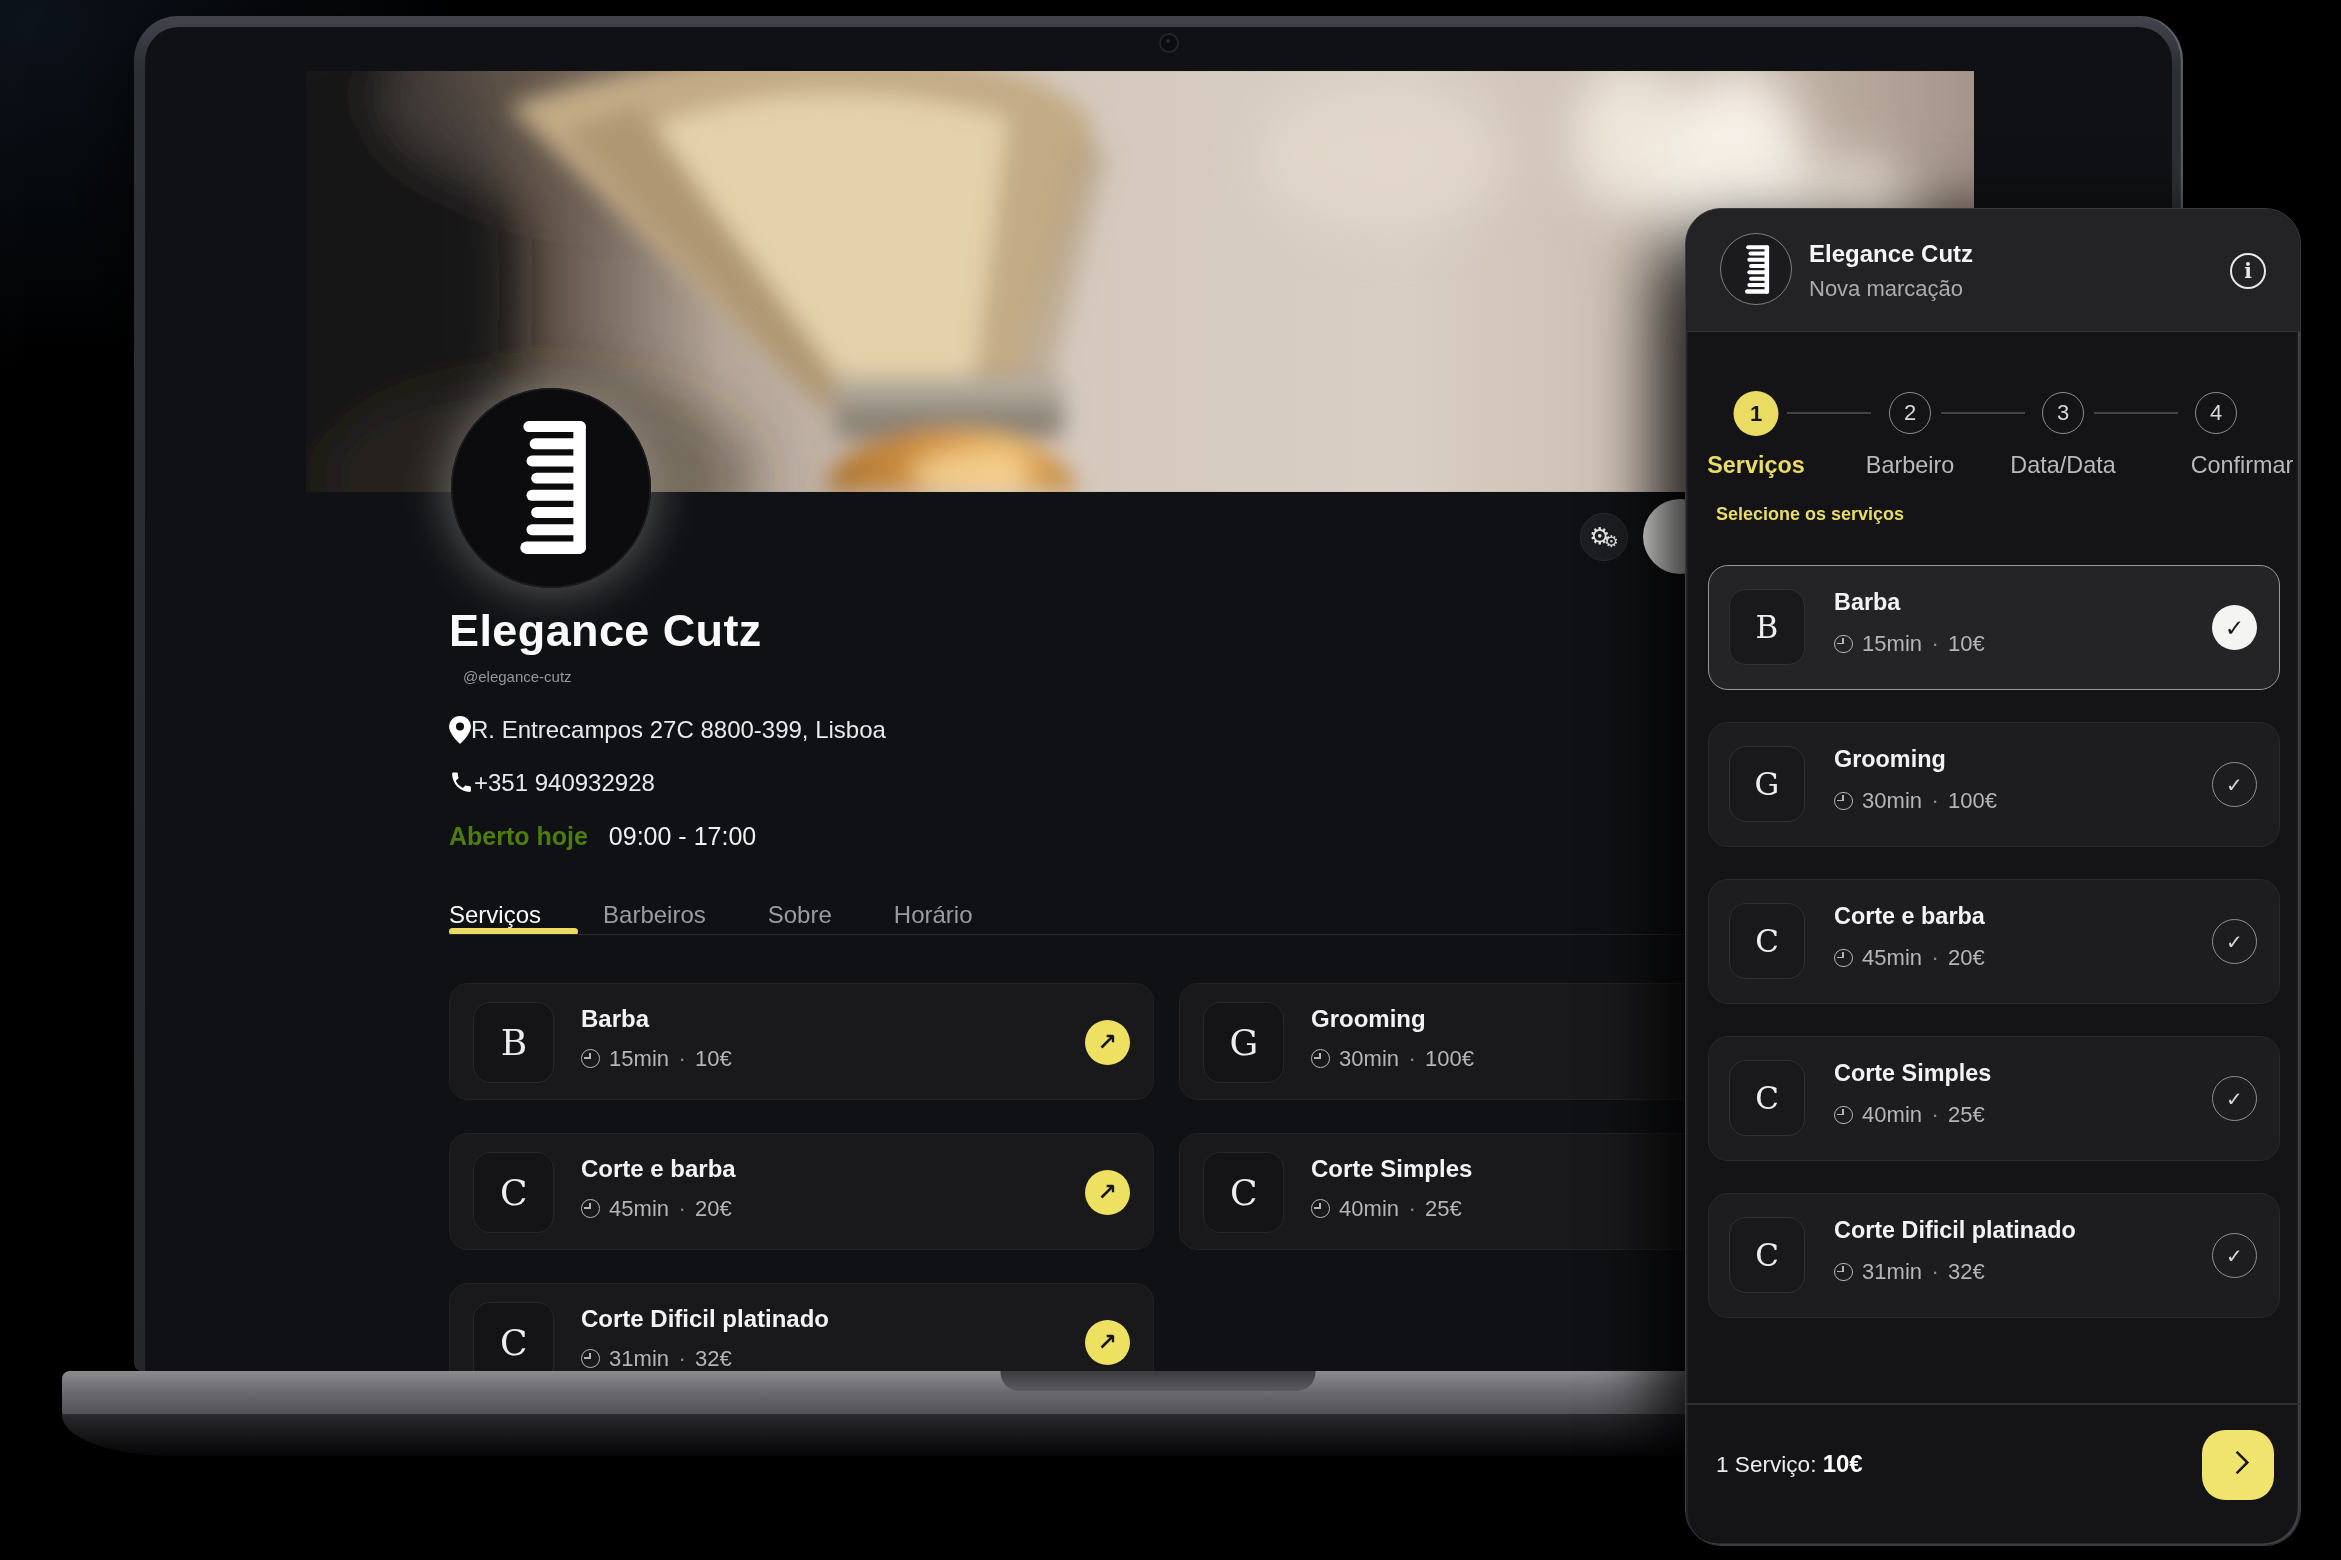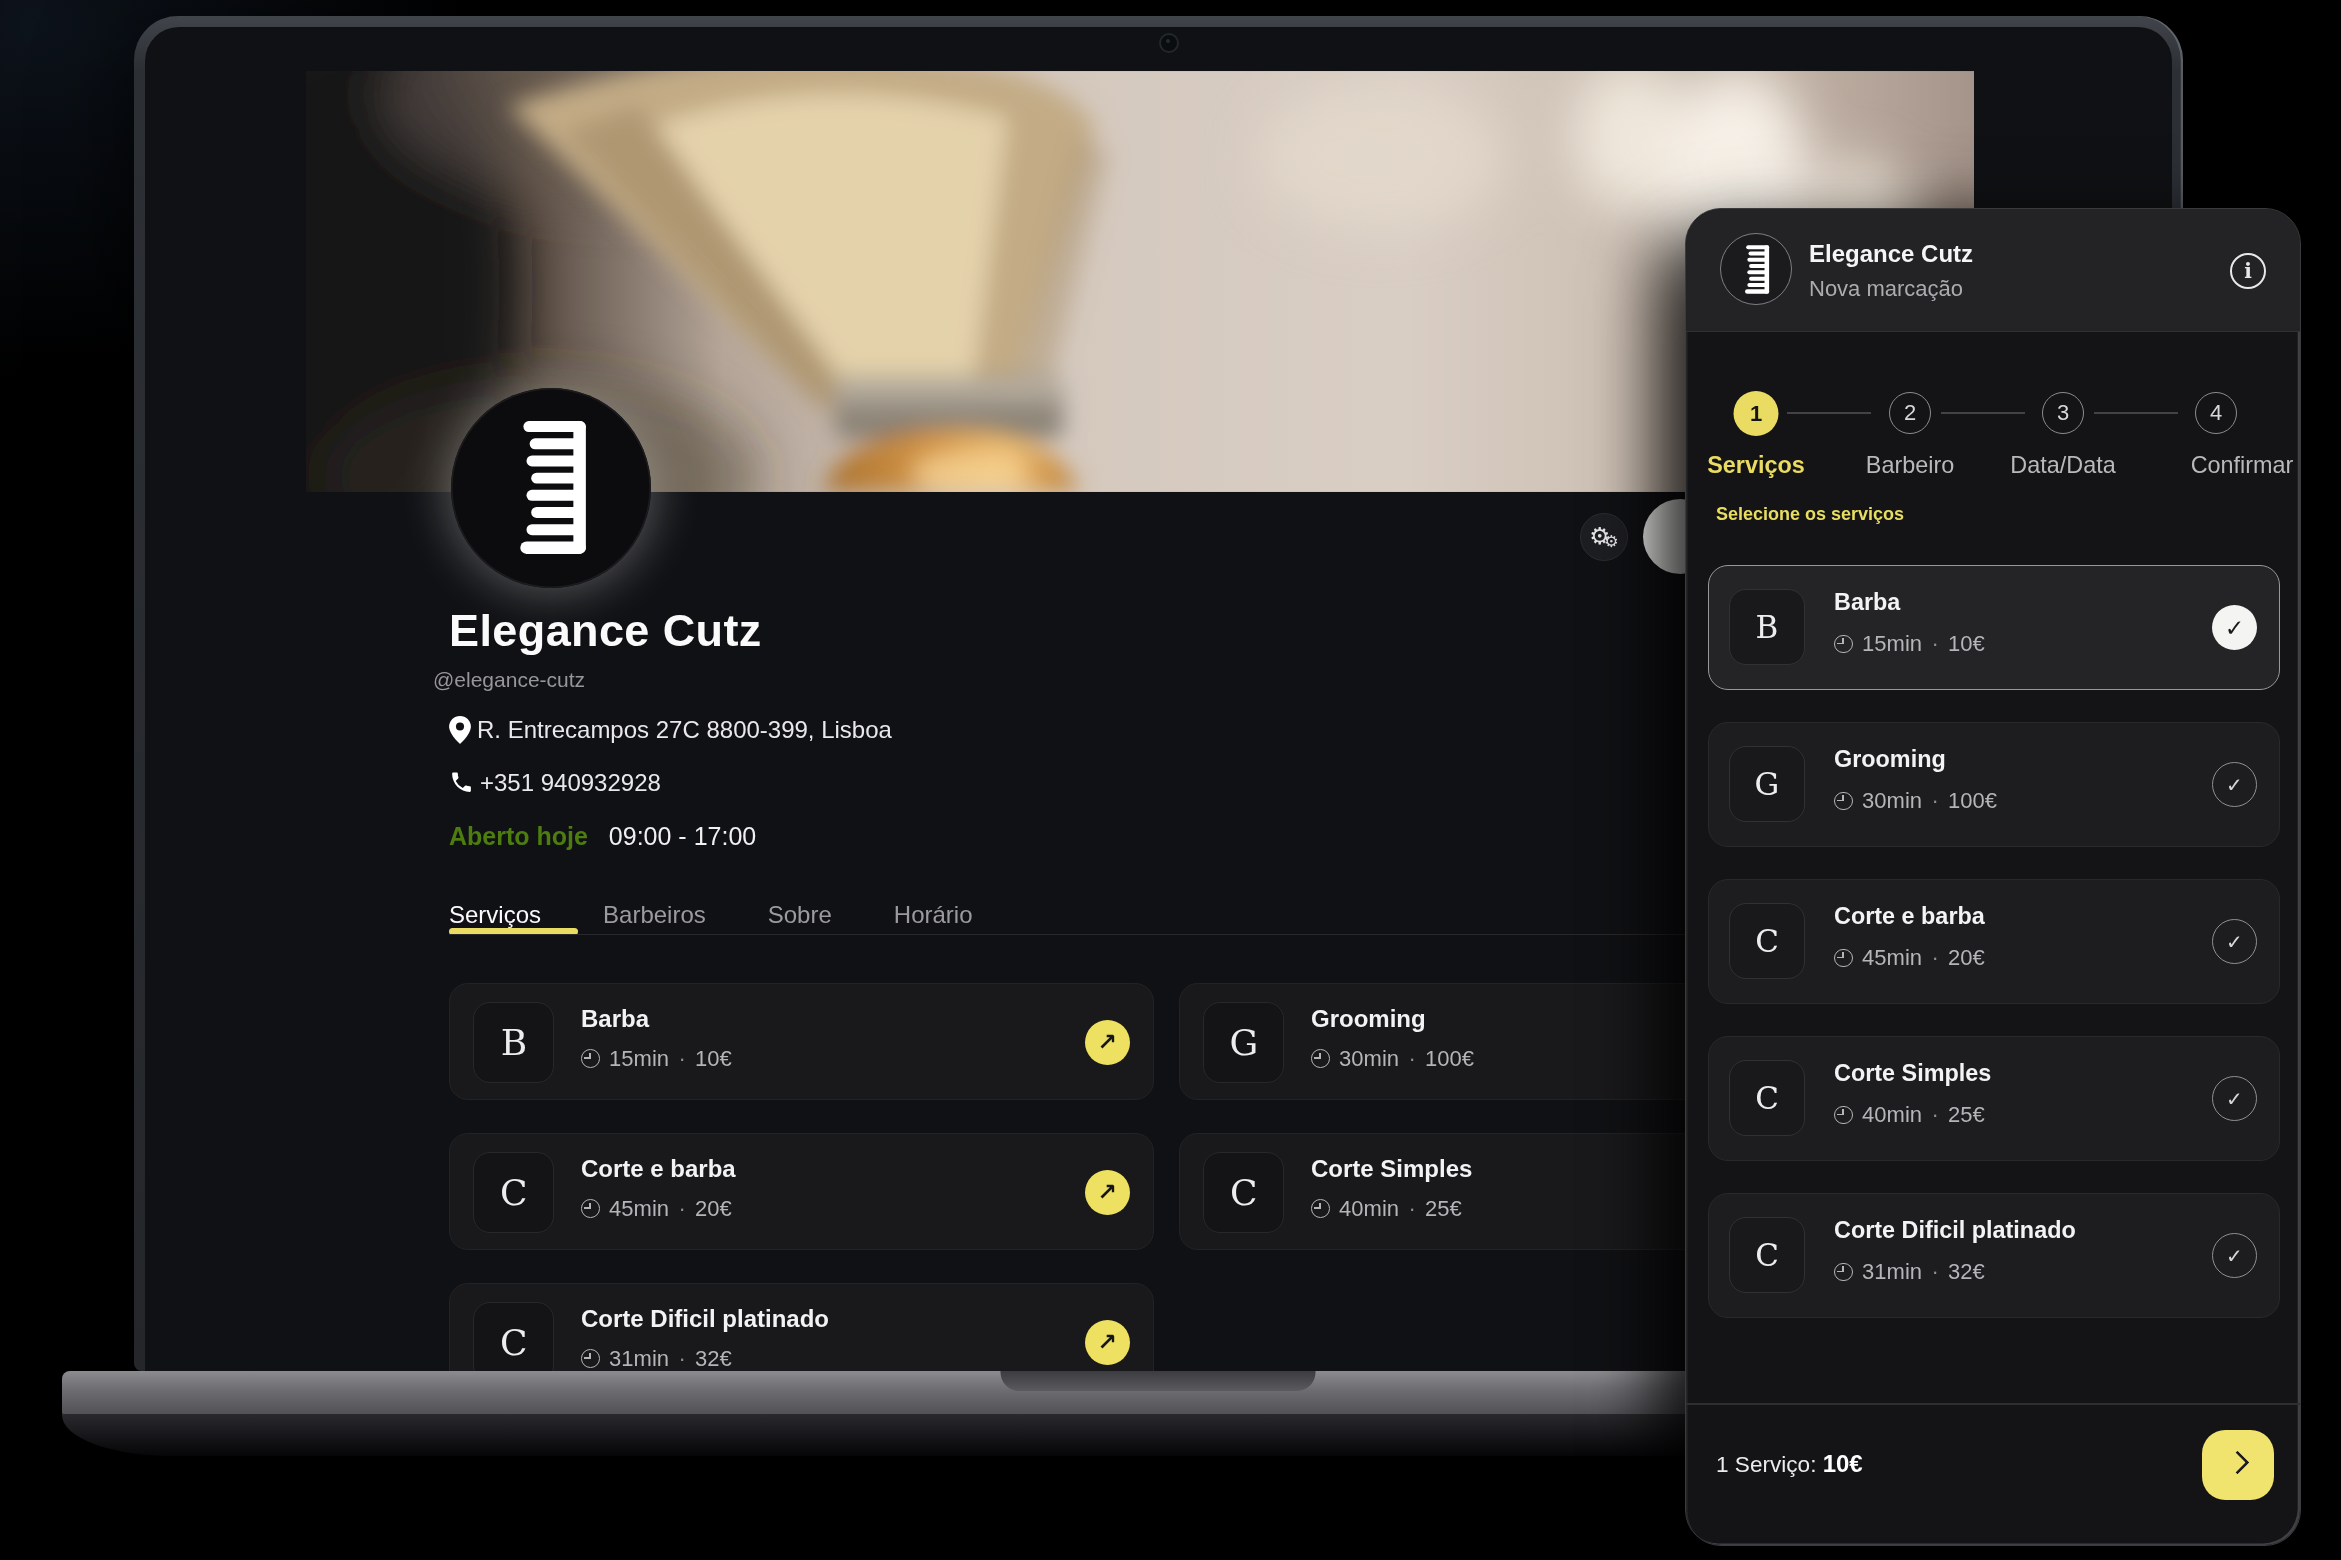--- a/index.html
+++ b/index.html
@@ -29,22 +29,22 @@
     background:#0c0c0e;box-shadow:0 0 47px 4.7px rgba(255,255,255,.30), inset 0 0 0 1.6px #1c1c1f;
     display:flex;align-items:center;justify-content:center;}
   .gear-btn{position:absolute;left:1435px;top:486px;width:48px;height:48px;border-radius:50%;
     background:#1d1e21;border:0.8px solid #2c2d31;box-sizing:border-box;color:#e8e8ea;
     display:flex;align-items:center;justify-content:center;cursor:pointer;}
   .gear-btn .g1{font-family:"DejaVu Sans",sans-serif;font-size:23.4px;line-height:1;}
   .gear-btn .g2{font-family:"DejaVu Sans",sans-serif;font-size:16.4px;line-height:1;margin:11px 0 0 -6.2px;}
   .white-btn{position:absolute;left:1498px;top:472px;width:75px;height:75px;border-radius:50%;background:#f2f2f0;}
 
   .site-name{position:absolute;left:304px;top:578px;font-size:45px;font-weight:700;color:#fafafa;letter-spacing:0.4px;}
-  .site-handle{position:absolute;left:288px;top:641px;font-size:21px;color:#96969b;}
-  .info-row{position:absolute;left:304px;display:flex;align-items:center;gap:6px;color:#e9e9ec;font-size:24px;}
+  .site-handle{position:absolute;left:318px;top:641px;font-size:15px;color:#96969b;}
+  .info-row{position:absolute;left:304px;display:flex;align-items:center;gap:0;color:#e9e9ec;font-size:24px;}
   .row-address{top:689px;}
   .row-phone{top:742px;}
   .hours-row{position:absolute;left:304px;top:795px;font-size:25px;}
   .hours-row .open{color:#4d7c0f;font-weight:600;margin-right:14px;}
   .hours-row .time{color:#f0f0f2;}
 
   .tabs{position:absolute;left:304px;top:874px;display:flex;gap:62px;font-size:24px;color:#9b9b9f;}
   .tab{cursor:pointer;}
   .tab.active{color:#fafafa;}
   .tab-underline{position:absolute;left:304px;top:901px;width:129px;height:7.8px;border-radius:4.7px;background:#eadc62;}

